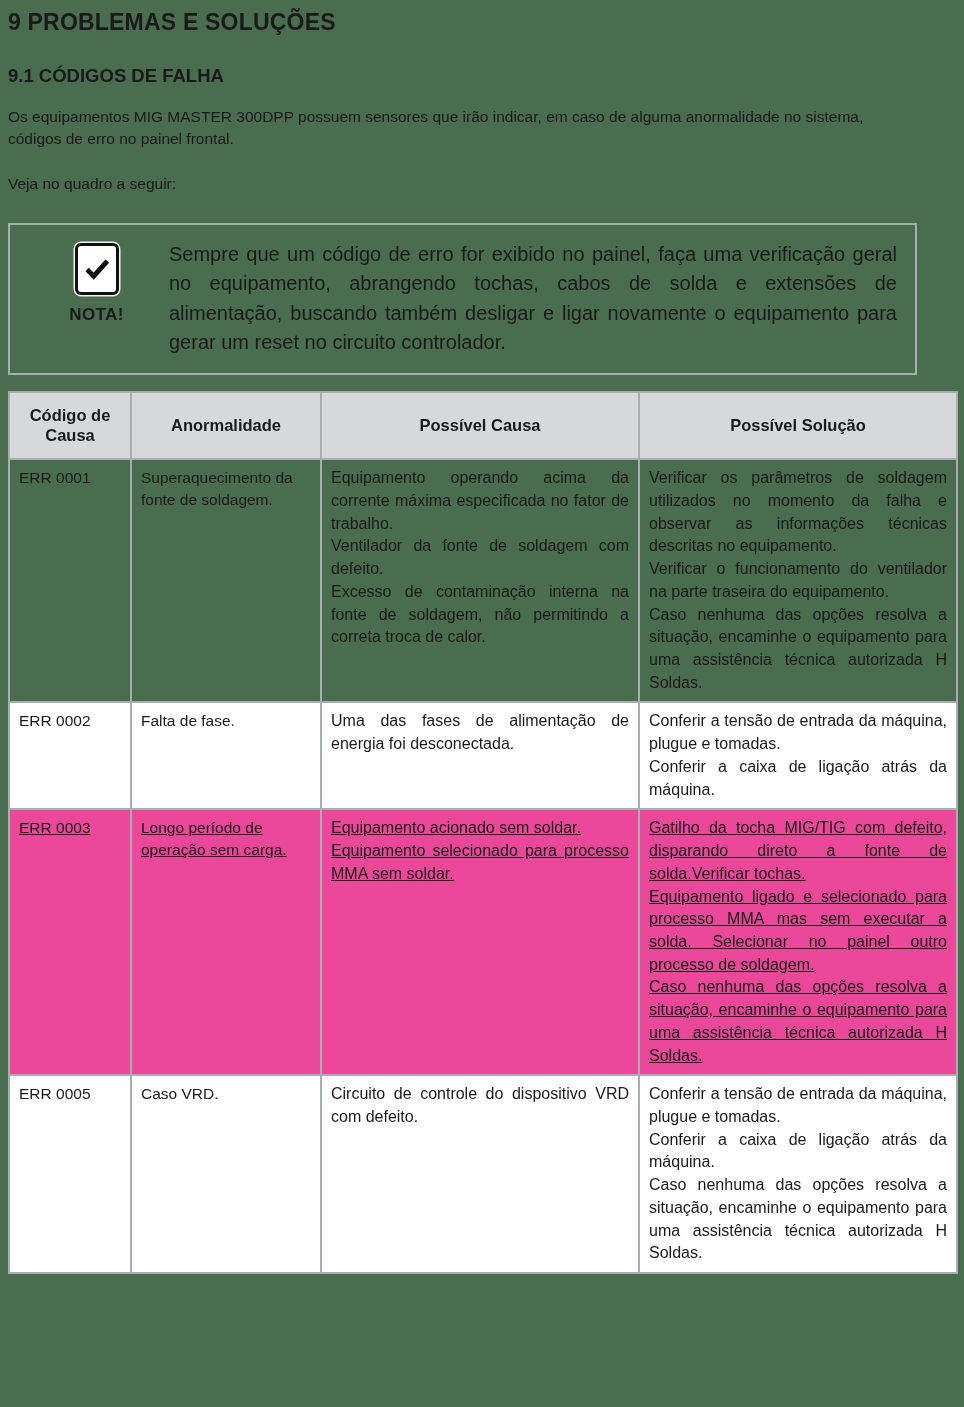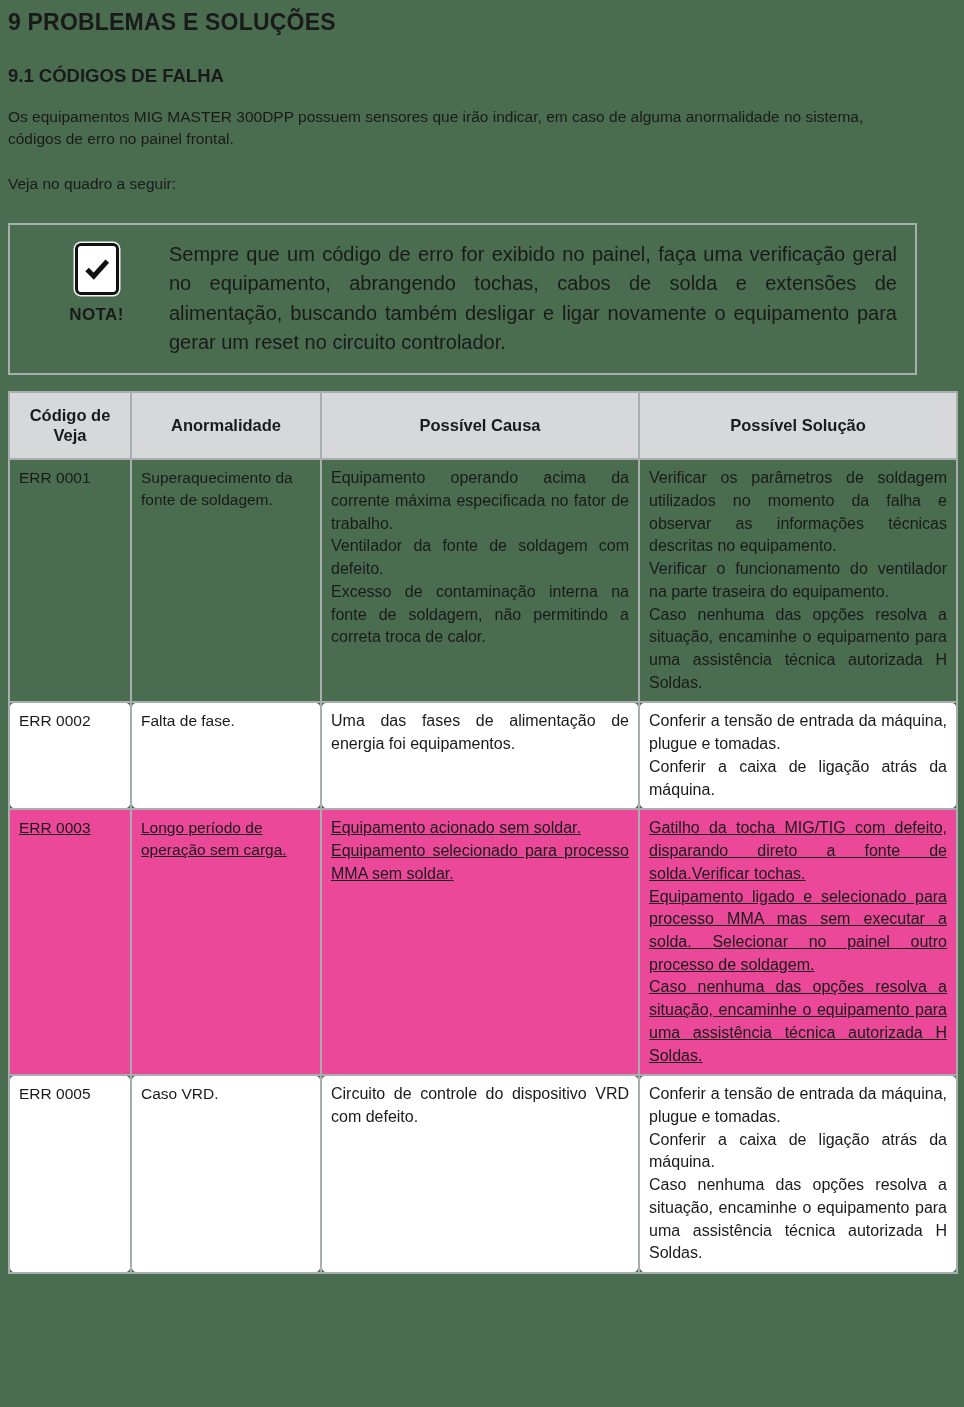--- a/index.html
+++ b/index.html
@@ -137,21 +137,21 @@
     text-align: left;
   }
   td.cell-cause, td.cell-sol {
     font-size: 16px;
     line-height: 1.42;
     text-align: justify;
     text-justify: inter-word;
   }
 
   tr.row-transparent > td { background: transparent; }
-  tr.row-white > td { background: #ffffff; border-radius: 8px; }
+  tr.row-white > td { background: #ffffff; }
   tr.row-gray > td { background: #ec4899; text-decoration: underline; }
 
   .cell-lines > span { display: block; }
 </style>
 </head>
 <body>
 
 <div class="page">
 
   <h1 class="chapter-title">9 PROBLEMAS E SOLUÇÕES</h1>
@@ -176,21 +176,21 @@
 
   <table class="fault-table">
     <colgroup>
       <col class="c-code">
         <col class="c-anom">
         <col class="c-cause">
         <col class="c-sol">
     </colgroup>
     <thead>
       <tr>
-        <th>Código de Veja</th>
+        <th>Código de Causa</th>
         <th>Anormalidade</th>
         <th>Possível Causa</th>
         <th>Possível Solução</th>
       </tr>
     </thead>
     <tbody>
       <tr class="row-transparent">
         <td class="cell-code">ERR 0001</td>
         <td class="cell-anom">Superaquecimento da fonte de soldagem.</td>
         <td class="cell-cause cell-lines">
@@ -202,21 +202,21 @@
           <span>Verificar os parâmetros de soldagem utilizados no momento da falha e observar as informações técnicas descritas no equipamento.</span>
           <span>Verificar o funcionamento do ventilador na parte traseira do equipamento.</span>
           <span>Caso nenhuma das opções resolva a situação, encaminhe o equipamento para uma assistência técnica autorizada H Soldas.</span>
         </td>
       </tr>
 
       <tr class="row-white">
         <td class="cell-code">ERR 0002</td>
         <td class="cell-anom">Falta de fase.</td>
         <td class="cell-cause cell-lines">
-          <span>Uma das fases de alimentação de energia foi equipamentos.</span>
+          <span>Uma das fases de alimentação de energia foi desconectada.</span>
         </td>
         <td class="cell-sol cell-lines">
           <span>Conferir a tensão de entrada da máquina, plugue e tomadas.</span>
           <span>Conferir a caixa de ligação atrás da máquina.</span>
         </td>
       </tr>
 
       <tr class="row-gray">
         <td class="cell-code">ERR 0003</td>
         <td class="cell-anom">Longo período de operação sem carga.</td>

